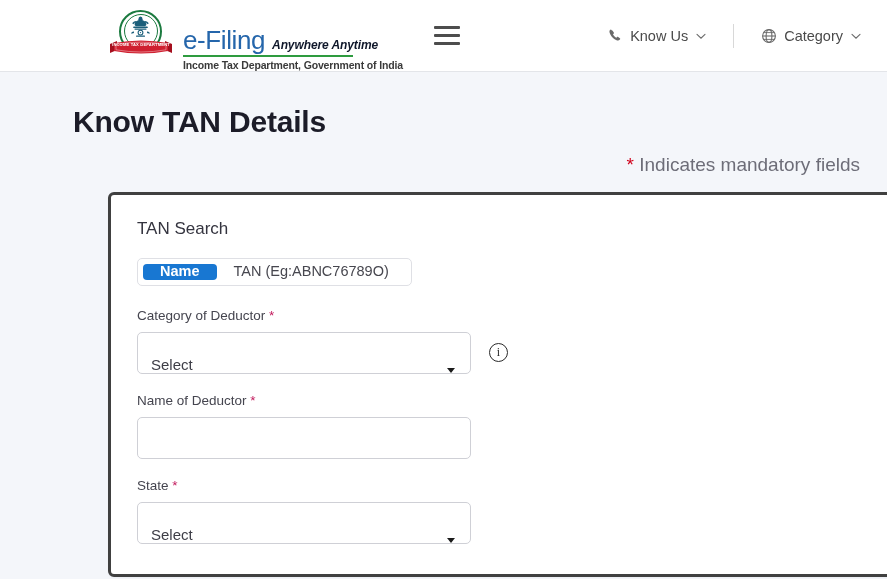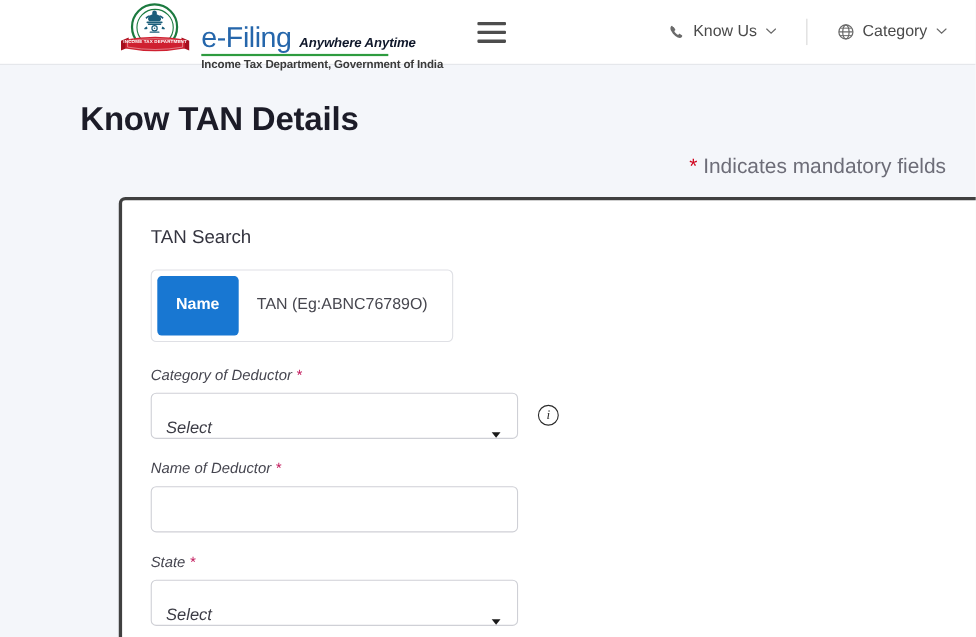--- a/index.html
+++ b/index.html
@@ -11,21 +11,21 @@
     height: 579px;
     overflow: hidden;
     background: #f4f6fa;
     font-family: "Liberation Sans", sans-serif;
     -webkit-font-smoothing: antialiased;
   }
 
   
   .site-header {
     position: relative;
-    height: 59px;
+    height: 72px;
     background: #ffffff;
     border-bottom: 1px solid #e3e5e9;
     box-sizing: border-box;
   }
   .header-inner {
     height: 100%;
     display: flex;
     align-items: center;
     padding: 0 22px 0 108px;
     box-sizing: border-box;
@@ -204,35 +204,35 @@
     display: inline-flex;
     align-items: center;
     background: #ffffff;
     border: 1px solid #dfe0e5;
     border-radius: 5px;
     padding: 5px;
     margin-bottom: 22px;
   }
   .seg {
     font-size: 14.5px;
-    padding: 19px 17px;
+    padding: 0 17px;
     border-radius: 4px;
     color: #47474f;
     cursor: pointer;
     white-space: nowrap;
     line-height: 1.1;
     text-align: center;
   }
   .seg.active {
     background: #1877d2;
     color: #ffffff;
     font-weight: bold;
   }
 
-  .field { margin-bottom: 19px; font-style: italic; }
+  .field { margin-bottom: 19px; }
   .field:last-child { margin-bottom: 0; }
   .field-label {
     font-size: 13.5px;
     color: #45454f;
     margin-bottom: 9px;
   }
   .field-label .star { color: #c2185b; }
 
   .control-row { display: flex; align-items: center; gap: 18px; }
 

